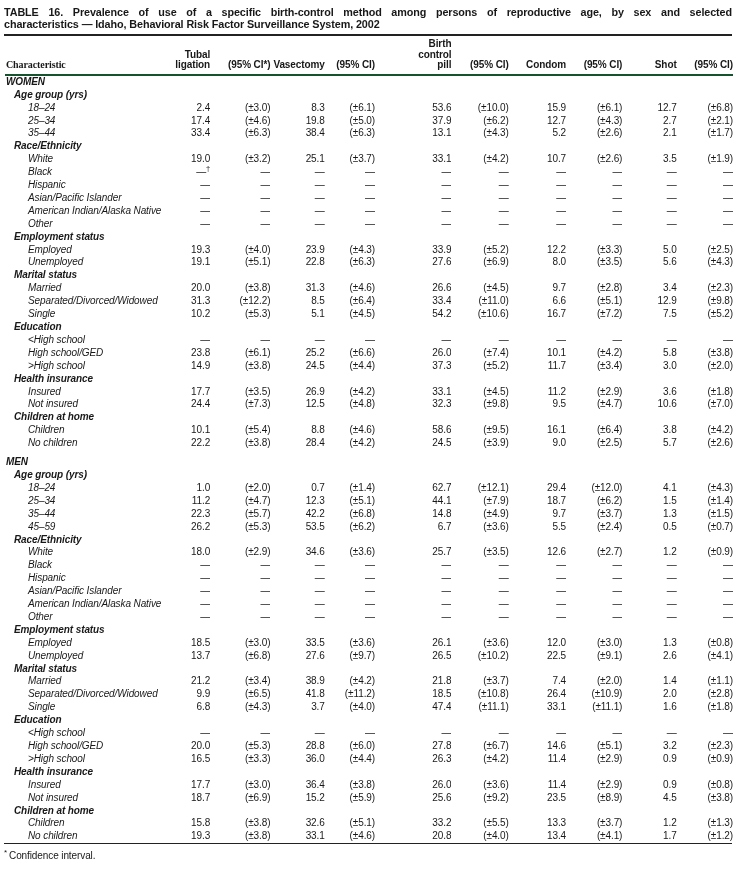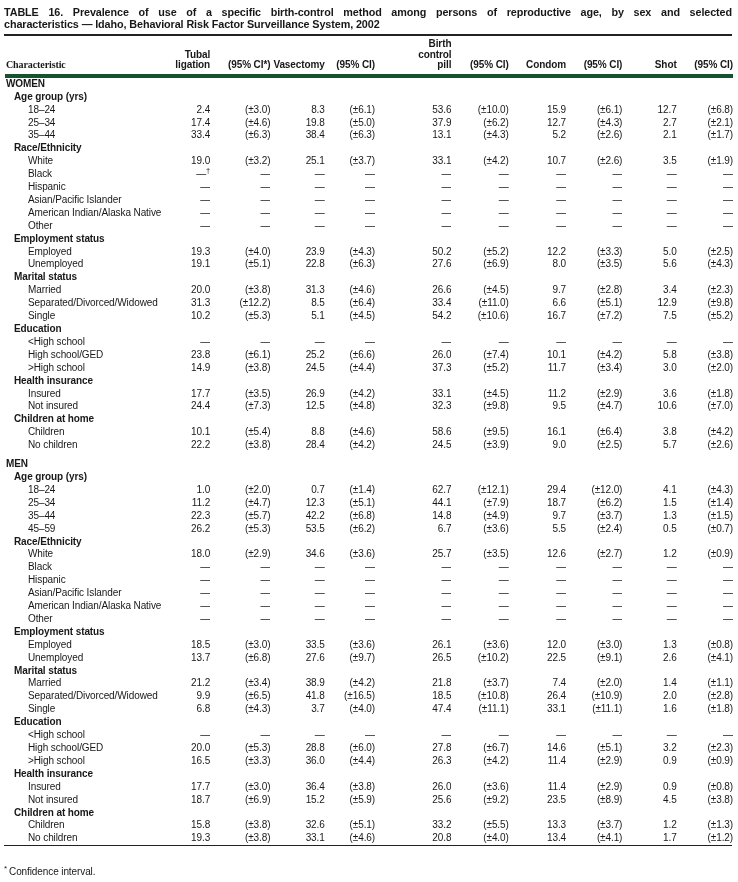--- a/index.html
+++ b/index.html
@@ -26,40 +26,40 @@
   col.c-v1 { width: 46px; } col.c-ci1 { width: 60px; }
   col.c-v2 { width: 54px; } col.c-ci2 { width: 50px; }
   col.c-v3 { width: 76px; } col.c-ci3 { width: 57px; }
   col.c-v4 { width: 57px; } col.c-ci4 { width: 56px; }
   col.c-v5 { width: 54px; } col.c-ci5 { width: 56px; }
 
   thead th {
     font-weight: bold; font-size: 10px; line-height: 10.6px;
     text-align: right; vertical-align: bottom;
     padding: 3px 0 3px 0; white-space: pre-line;
-    border-bottom: 4px solid #14532d;
+    border-bottom: 2px solid #14532d;
     letter-spacing: -0.1px;
   }
   thead th.char { text-align: left; padding-left: 1px; font-family: Liberation Serif, serif; }
 
   tbody td {
     font-size: 10px; line-height: 12.9px; height: 12.9px;
     padding: 0; letter-spacing: -0.1px;
     overflow: hidden; white-space: nowrap;
   }
   td.num { text-align: right; }
-  td.lbl { text-align: left; }
+  td.lbl { text-align: left; font-style: italic; }
   tr.sec td.lbl { font-weight: bold; padding-left: 1px; }
   tr.sub td.lbl { font-weight: bold; padding-left: 9px; }
   tr.d   td.lbl { padding-left: 23px; }
   tr.gap td { height: 6px; }
   tbody sup { font-size: 7.5px; line-height: 0; }
 
   
-  .footnotes { margin-top: 15px; padding-top: 2px; }
+  .footnotes { margin-top: 1px; padding-top: 2px; }
   .fn { font-size: 10px; line-height: 12.5px; letter-spacing: -0.1px; }
   .fn sup { font-size: 8px; margin-right: 2px; }
 </style>
 </head>
 <body>
 
 <div class="page">
 
   <div class="title">
     <div class="title-line1">TABLE 16. Prevalence of use of a specific birth-control method among persons of reproductive age, by sex and selected</div>
@@ -229,21 +229,21 @@
         </tr>
         <tr class="sub">
           <td class="lbl" colspan="11">Employment status</td>
         </tr>
         <tr class="d">
           <td class="lbl" colspan="1">Employed</td>
           <td class="num">19.3</td>
           <td class="num">(±4.0)</td>
           <td class="num">23.9</td>
           <td class="num">(±4.3)</td>
-          <td class="num">50.2</td>
+          <td class="num">33.9</td>
           <td class="num">(±5.2)</td>
           <td class="num">12.2</td>
           <td class="num">(±3.3)</td>
           <td class="num">5.0</td>
           <td class="num">(±2.5)</td>
         </tr>
         <tr class="d">
           <td class="lbl" colspan="1">Unemployed</td>
           <td class="num">19.1</td>
           <td class="num">(±5.1)</td>
@@ -583,21 +583,21 @@
           <td class="num">7.4</td>
           <td class="num">(±2.0)</td>
           <td class="num">1.4</td>
           <td class="num">(±1.1)</td>
         </tr>
         <tr class="d">
           <td class="lbl" colspan="1">Separated/Divorced/Widowed</td>
           <td class="num">9.9</td>
           <td class="num">(±6.5)</td>
           <td class="num">41.8</td>
-          <td class="num">(±16.5)</td>
+          <td class="num">(±11.2)</td>
           <td class="num">18.5</td>
           <td class="num">(±10.8)</td>
           <td class="num">26.4</td>
           <td class="num">(±10.9)</td>
           <td class="num">2.0</td>
           <td class="num">(±2.8)</td>
         </tr>
         <tr class="d">
           <td class="lbl" colspan="1">Single</td>
           <td class="num">6.8</td>

